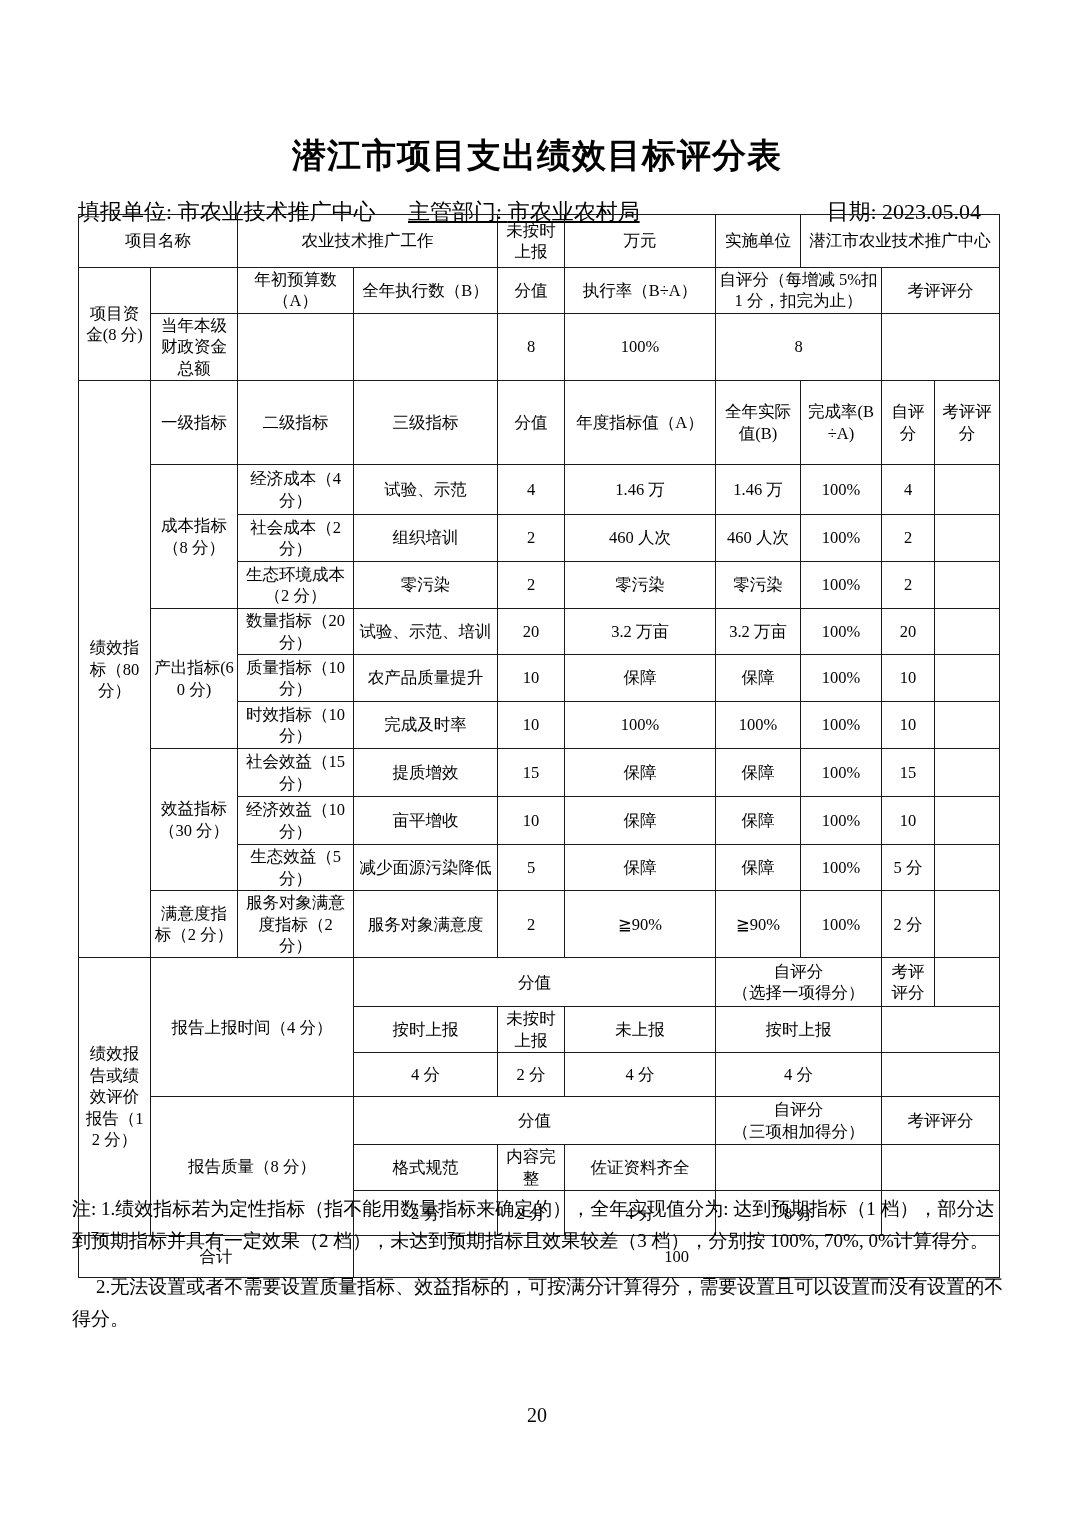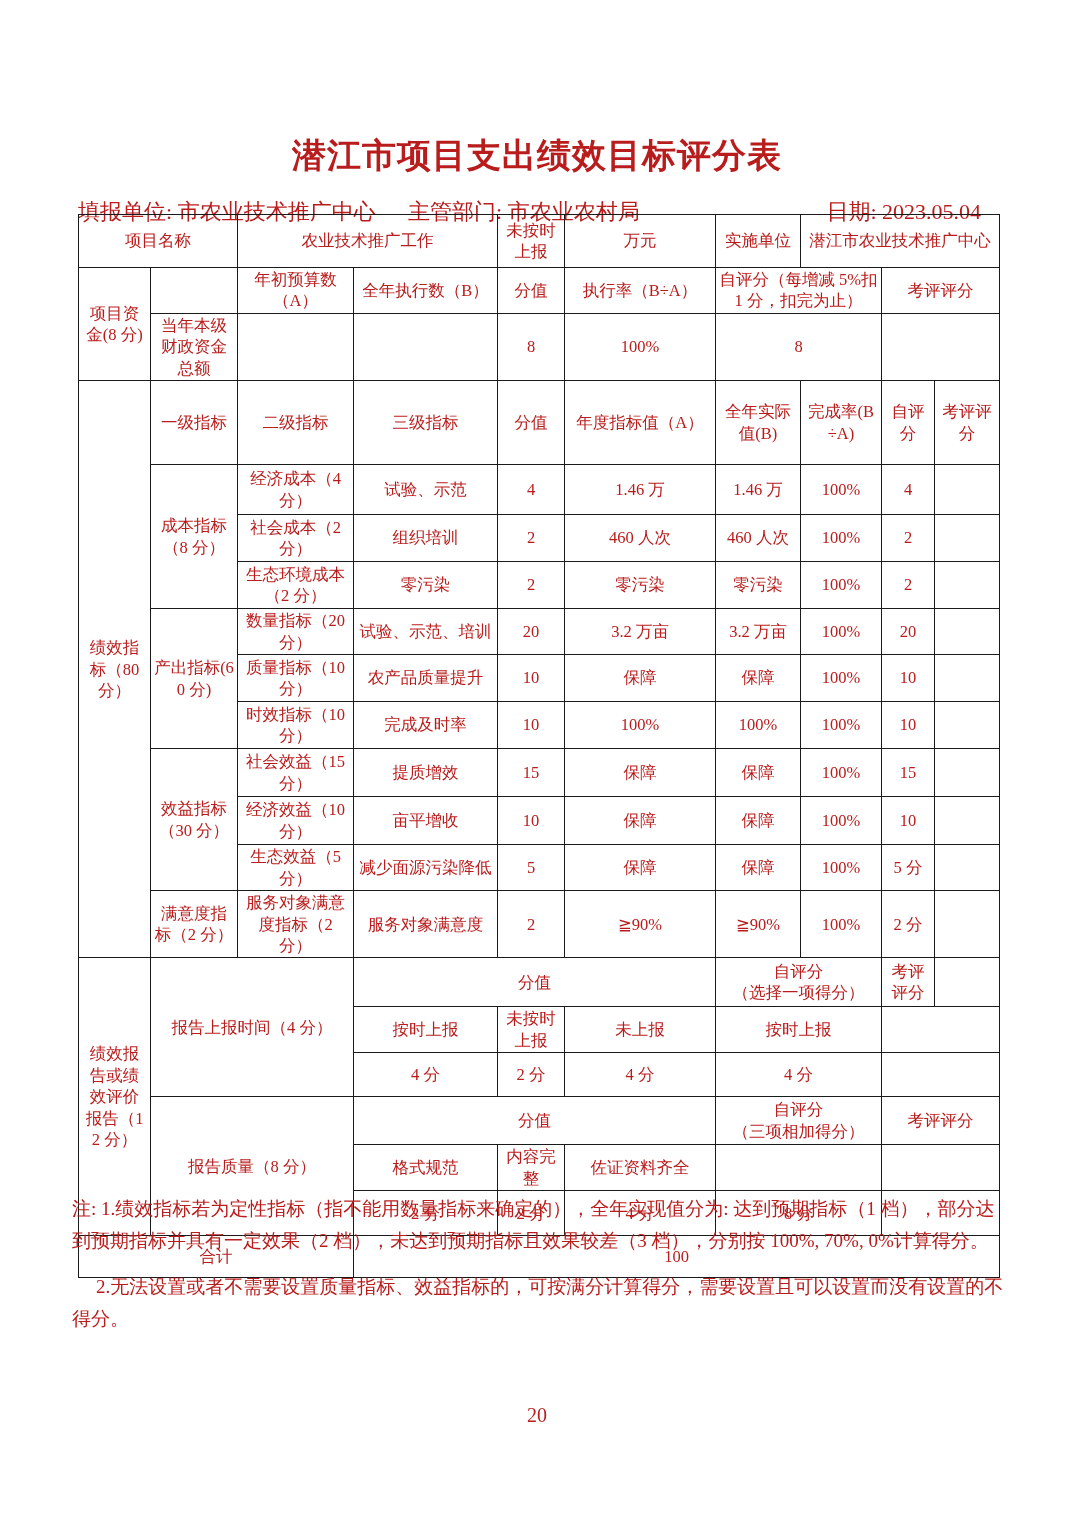--- a/index.html
+++ b/index.html
@@ -1,28 +1,28 @@
 <!DOCTYPE html>
 <html><head>
 <meta charset="utf-8">
 <style>
   html,body{margin:0;padding:0;background:#fff;}
   .page{
     position:relative;width:1074px;height:1520px;background:#ffffff;
-    font-family:"Liberation Serif","DejaVu Serif",serif;color:#b91c1c;
+    font-family:"Liberation Serif","DejaVu Serif",serif;color:#000000;
     overflow:hidden;
   }
   .title{
     position:absolute;top:133px;left:0;width:100%;text-align:center;
     font-size:34px;font-weight:700;letter-spacing:1px;margin:0;
   }
   .info-row{position:absolute;top:197px;left:78px;width:921px;height:24px;font-size:22px;}
   .info-item{position:absolute;top:0;white-space:nowrap;}
   .info-unit{left:0;}
-  .info-dept{left:330px;}
+  .info-dept{left:330px;text-decoration:underline;}
   .info-date{right:18px;}
   table.score-table{
     position:absolute;top:214px;left:78px;width:921px;
     border-collapse:collapse;table-layout:fixed;padding-left:26px;
   }
   .score-table td{
     border:1px solid #1a1a1a;text-align:center;vertical-align:middle;
     padding:1px 3px;font-size:16.5px;line-height:1.3;word-break:break-all;
   }
   .prewrap{white-space:pre-line;}

